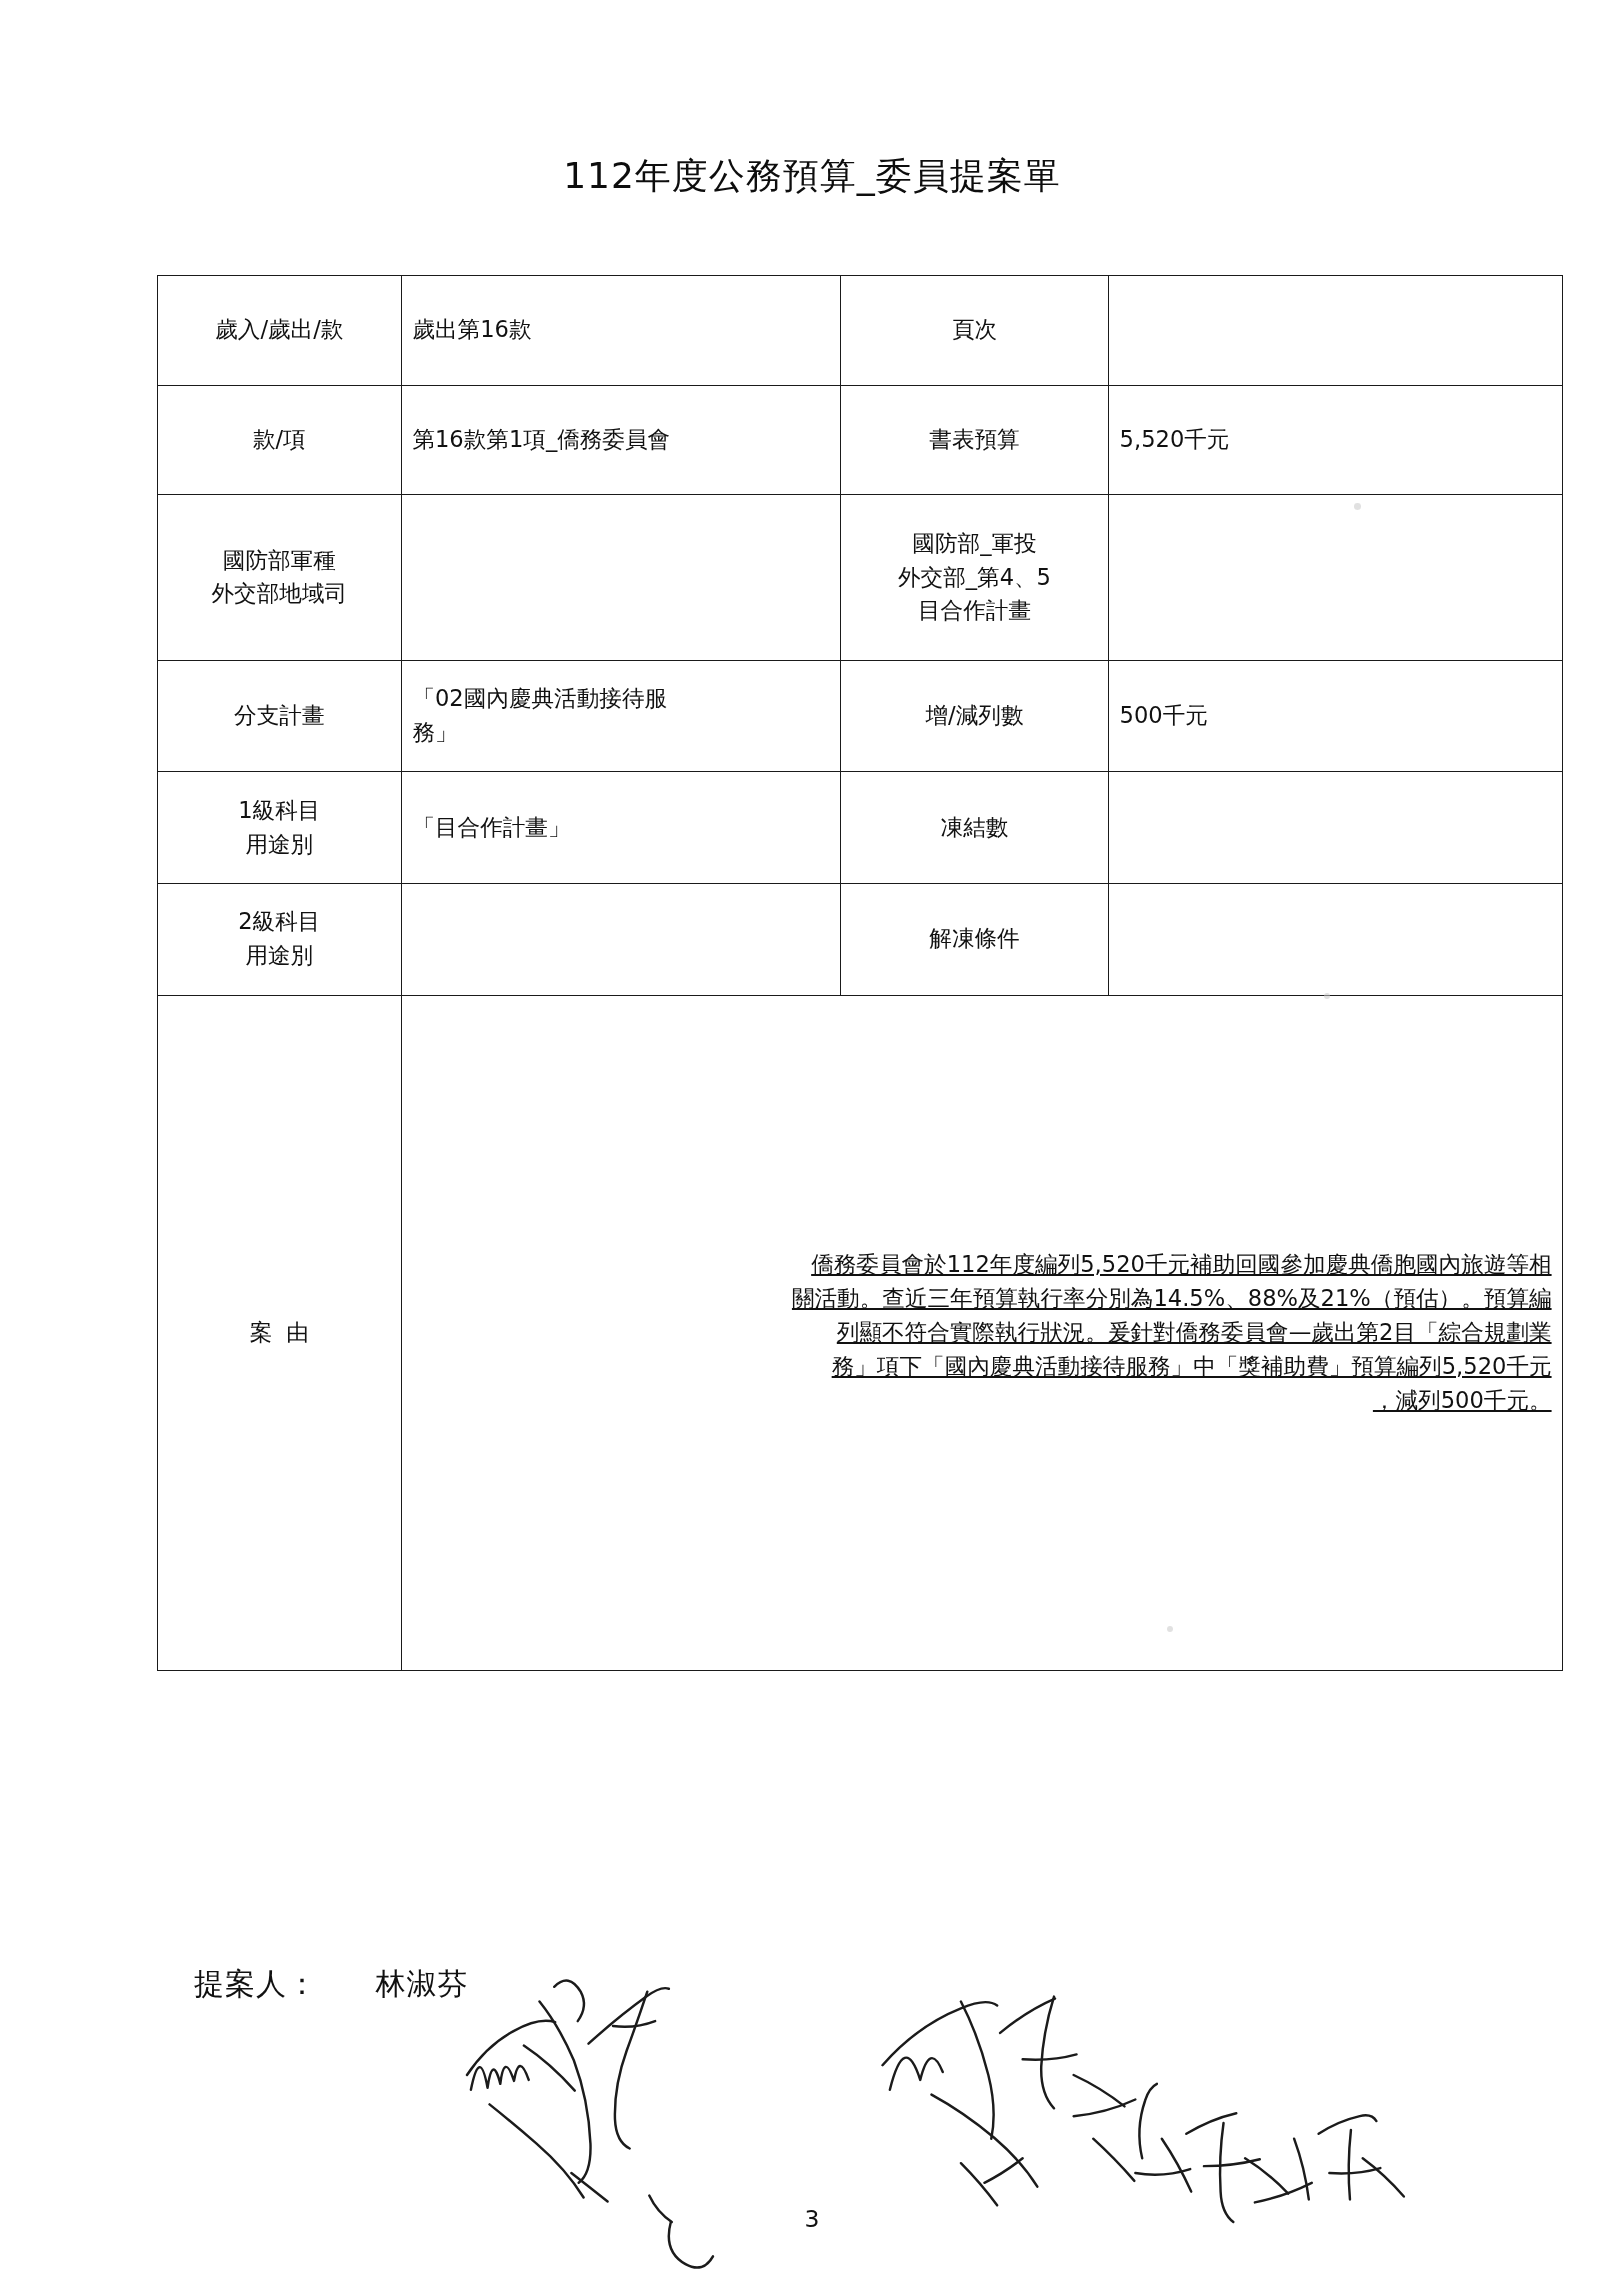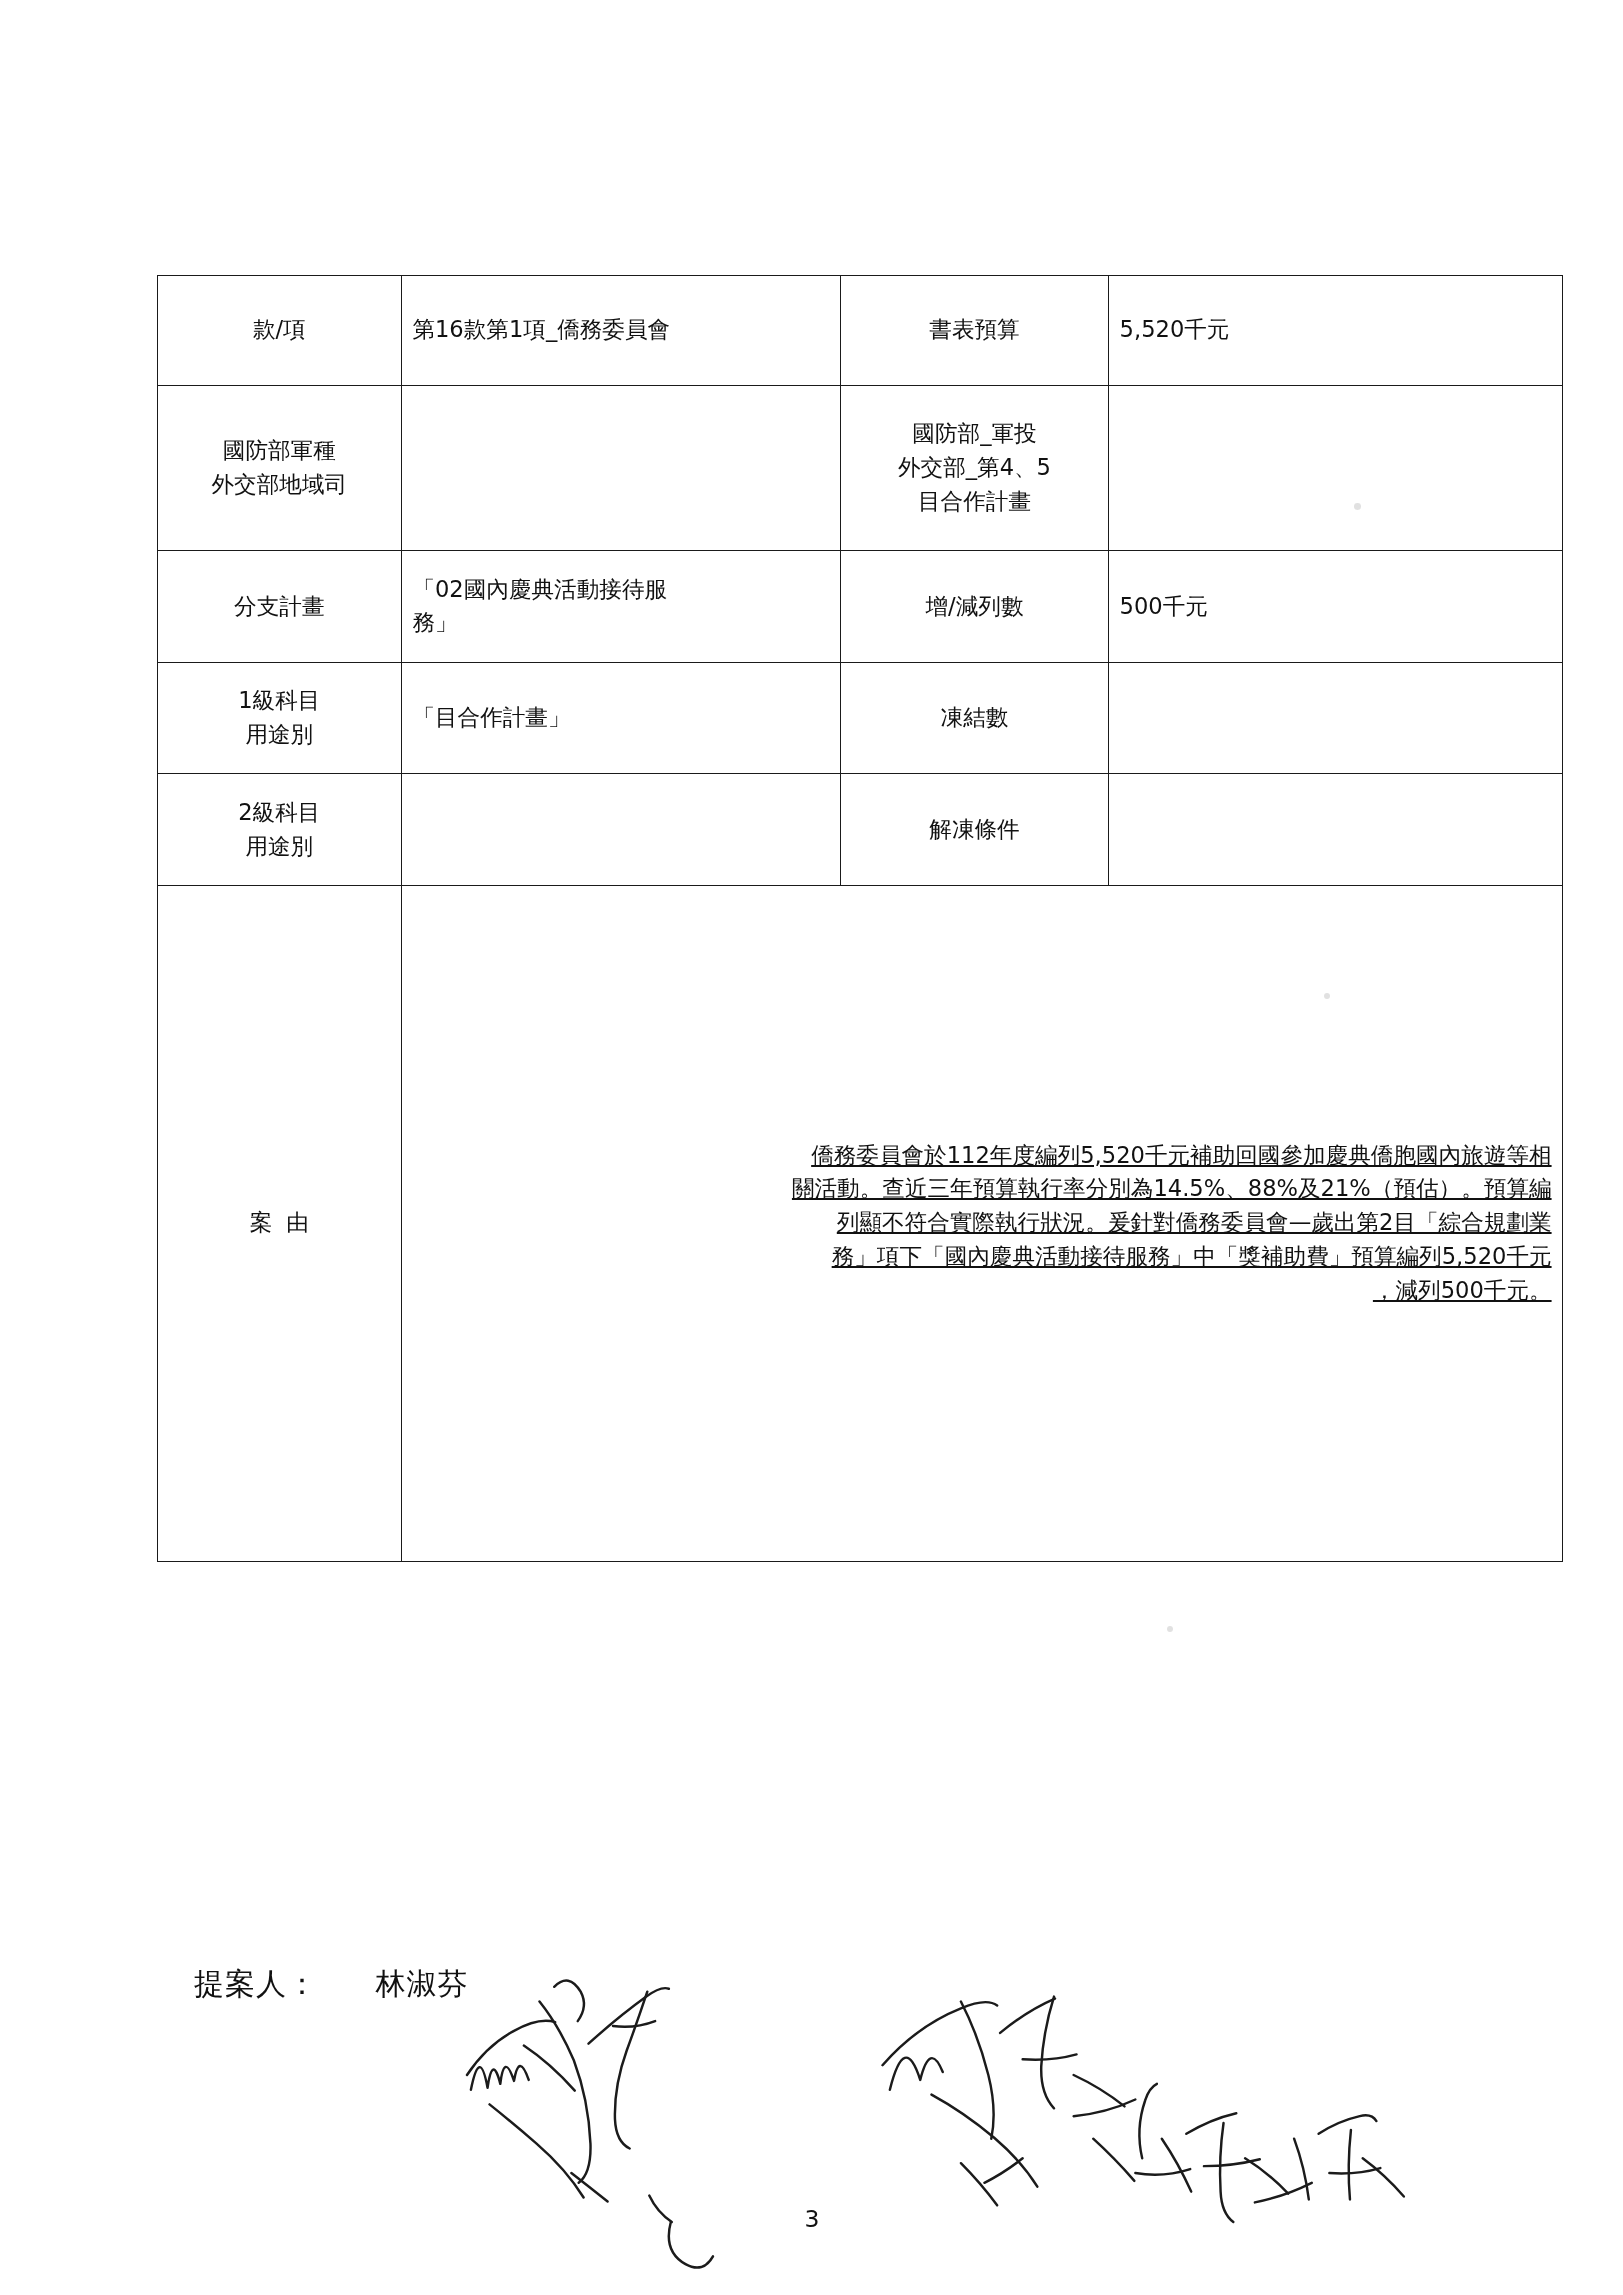--- a/index.html
+++ b/index.html
@@ -117,23 +117,30 @@
     background: #c9c9c9;
     border-radius: 50%;
     opacity: 0.55;
   }
 </style>
 </head>
 <body>
 
 <div class="page">
 
+  <div class="doc-title">112年度公務預算_委員提案單</div>
 
   <table class="form">
     <tbody>
+      <tr class="row-h1">
+        <td class="c1 center-ml">歲入/歲出/款</td>
+        <td class="c2 left-ml">歲出第16款</td>
+        <td class="c3 center-ml">頁次</td>
+        <td class="c4 left-ml"></td>
+      </tr>
       <tr class="row-h2">
         <td class="c1 center-ml">款/項</td>
         <td class="c2 left-ml">第16款第1項_僑務委員會</td>
         <td class="c3 center-ml">書表預算</td>
         <td class="c4 left-ml">5,520千元</td>
       </tr>
       <tr class="row-h3">
         <td class="c1 center-ml">國防部軍種
 外交部地域司</td>
         <td class="c2 left-ml"></td>

